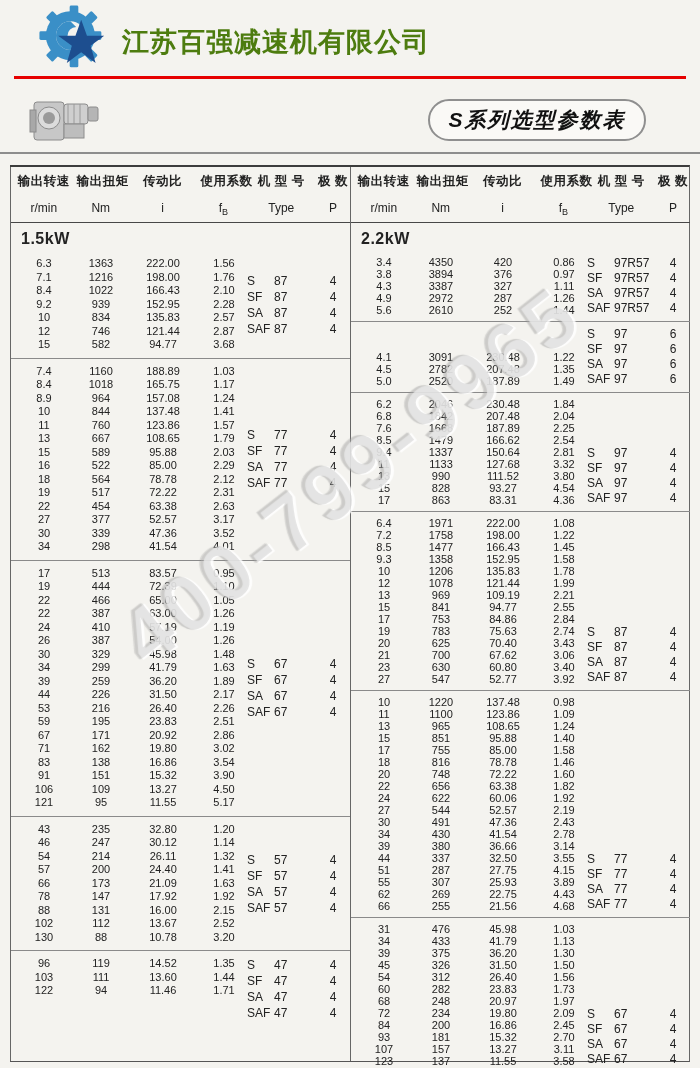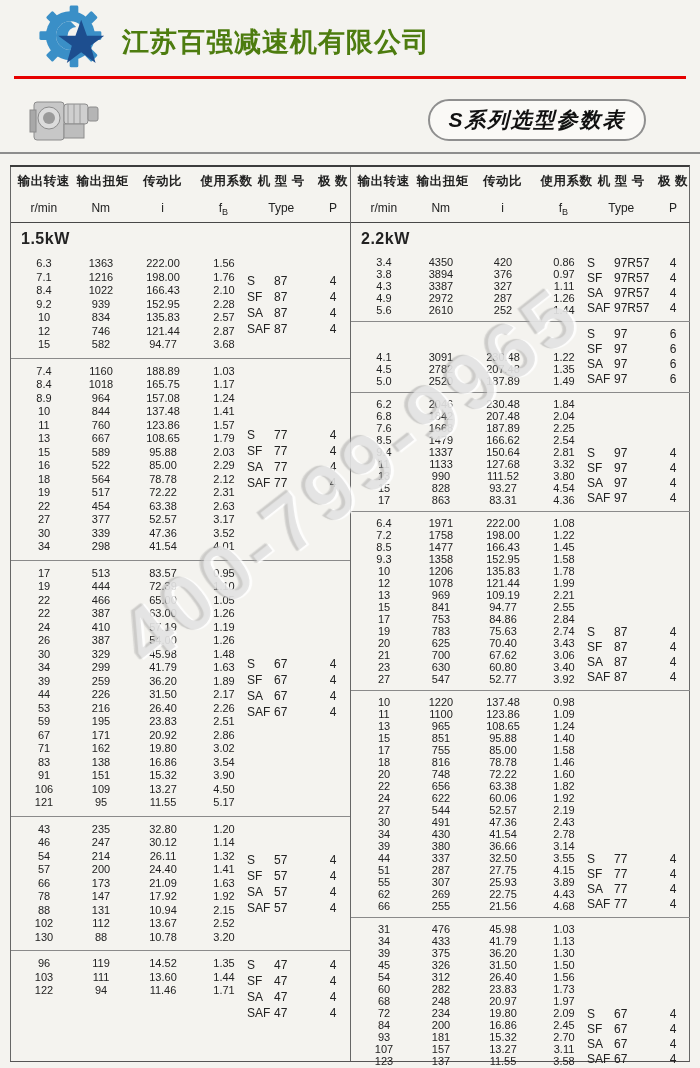--- a/index.html
+++ b/index.html
@@ -257,21 +257,21 @@
             </div>
           </div>
           <div class="block">
             <div class="rows">
               <div class="drow"><span class="s1">43</span><span class="s2">235</span><span class="s3">32.80</span><span class="s4">1.20</span></div>
               <div class="drow"><span class="s1">46</span><span class="s2">247</span><span class="s3">30.12</span><span class="s4">1.14</span></div>
               <div class="drow"><span class="s1">54</span><span class="s2">214</span><span class="s3">26.11</span><span class="s4">1.32</span></div>
               <div class="drow"><span class="s1">57</span><span class="s2">200</span><span class="s3">24.40</span><span class="s4">1.41</span></div>
               <div class="drow"><span class="s1">66</span><span class="s2">173</span><span class="s3">21.09</span><span class="s4">1.63</span></div>
               <div class="drow"><span class="s1">78</span><span class="s2">147</span><span class="s3">17.92</span><span class="s4">1.92</span></div>
-              <div class="drow"><span class="s1">88</span><span class="s2">131</span><span class="s3">10.94</span><span class="s4">2.15</span></div>
+              <div class="drow"><span class="s1">88</span><span class="s2">131</span><span class="s3">16.00</span><span class="s4">2.15</span></div>
               <div class="drow"><span class="s1">102</span><span class="s2">112</span><span class="s3">13.67</span><span class="s4">2.52</span></div>
               <div class="drow"><span class="s1">130</span><span class="s2">88</span><span class="s3">10.78</span><span class="s4">3.20</span></div>
             </div>
             <div class="types">
               <div class="trow">
                 <span class="pre">S</span>
                 <span class="model">57</span>
                 <span class="p">4</span>
               </div>
               <div class="trow">

